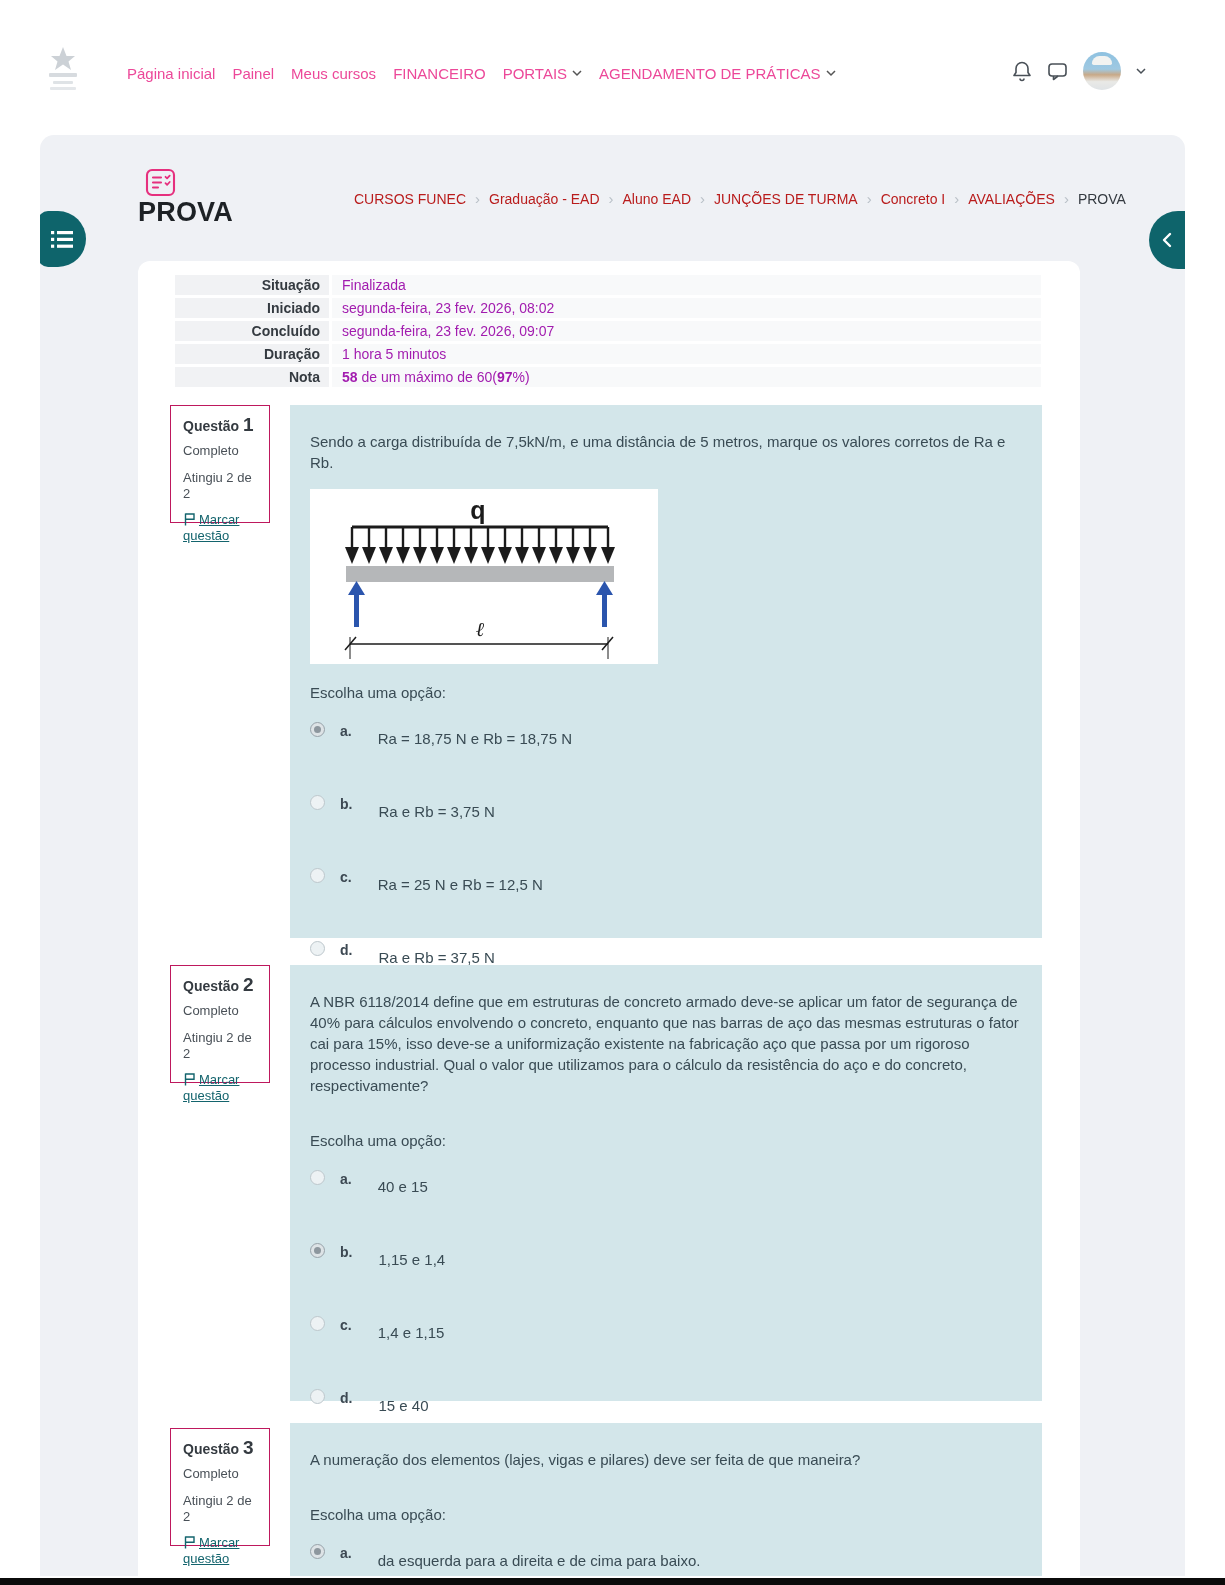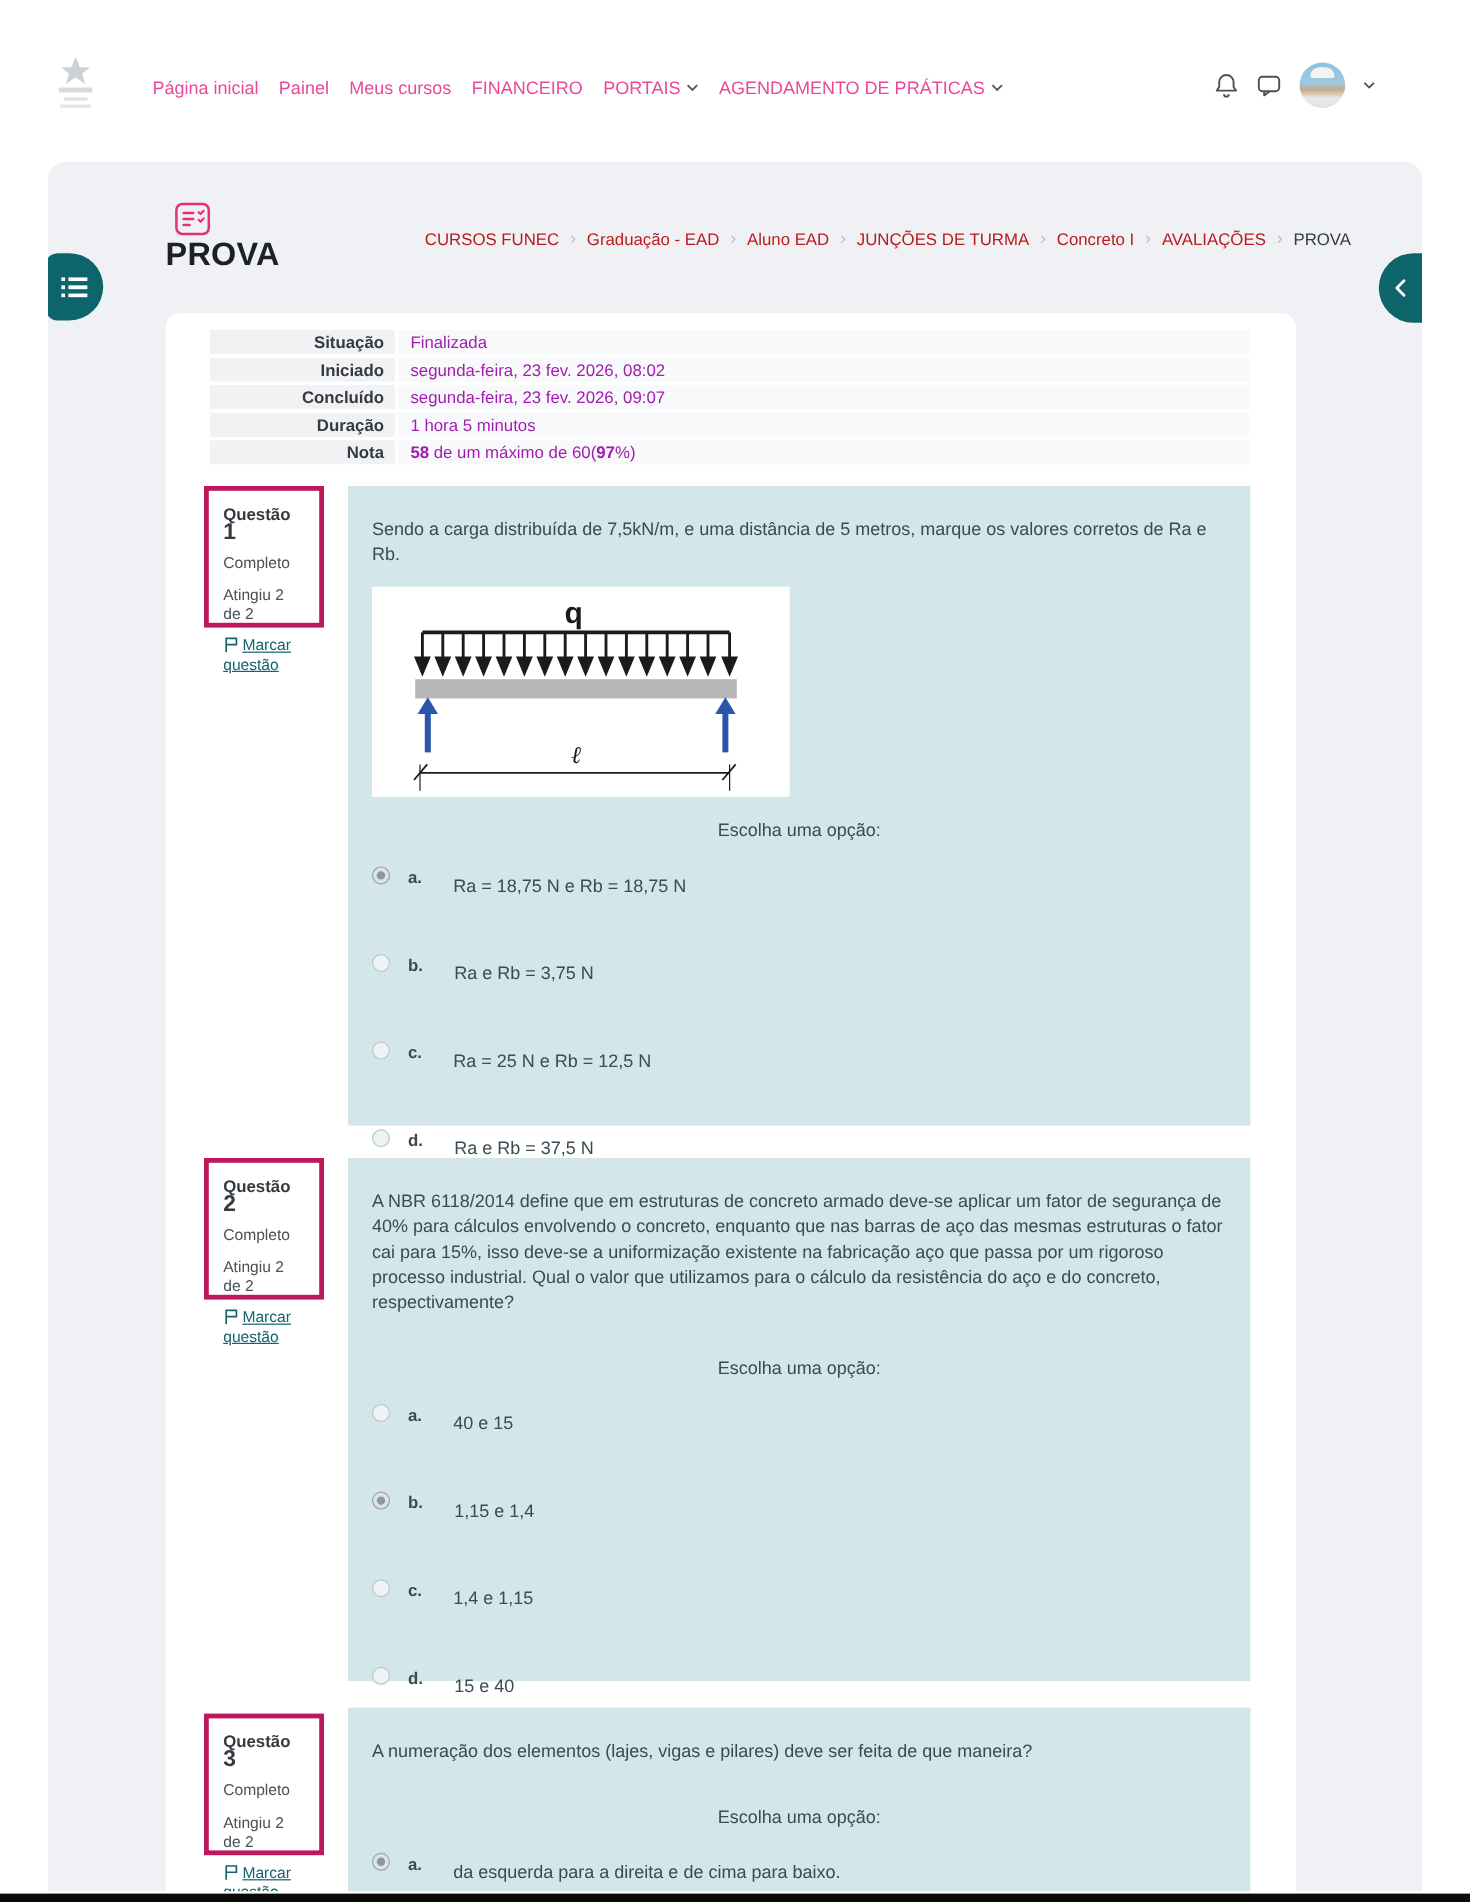--- a/index.html
+++ b/index.html
@@ -37,35 +37,35 @@
   .card { position:absolute; left:98px; top:126px; width:942px; height:1315px; background:#fff; border-radius:12px 12px 0 0; }
 
   
   .summary { position:absolute; left:37px; top:14px; width:866px; font-size:14px; }
   .srow { display:flex; margin-bottom:3px; height:20px; line-height:20px; }
   .slabel { width:154px; text-align:right; font-weight:700; color:#343a40; padding-right:9px; background:#f1f2f4; }
   .svalue { flex:1; color:#a21caf; padding-left:10px; margin-left:3px; background:#f8f9fa; }
   .svalue b { font-weight:700; }
 
   
-  .qinfo { position:absolute; left:32px; width:100px; height:118px; background:#fff; border:4px solid #be185d;
+  .qinfo { position:absolute; left:32px; width:100px; height:118px; background:#fff; border:1px solid #be185d;
            padding:11px 12px; font-size:13px; color:#495057; line-height:16px; }
   .qno { font-size:14px; font-weight:700; color:#343a40; }
   .qnum { font-size:19px; }
   .qstate { margin-top:9px; }
   .qgrade { margin-top:11px; }
   .qflag { display:block; margin-top:10px; color:#13646d; cursor:pointer; text-decoration:none; }
   .qflag svg { vertical-align:-2px; margin-right:3px; }
   .qflag span { text-decoration:underline; }
 
   
   .qcontent { position:absolute; left:152px; width:752px; background:#d3e6ea; border-radius:0;
               padding:26px 20px; color:#394b54; font-size:15px; line-height:21px; }
   .qimage { width:348px; height:175px; background:#fff; margin-top:16px; }
-  .prompt { margin-top:34px; margin-bottom:16px;text-align:center; }
+  .prompt { margin-top:34px; margin-bottom:16px; }
   .qcontent.q1 .prompt { margin-top:18px; }
   .option { display:flex; align-items:flex-start; margin-bottom:43px; }
   .option:last-child { margin-bottom:0; }
   .radio { width:15px; height:15px; border-radius:50%; background:#edf2f4; border:1px solid #bdc7cc; margin-top:3px; flex:none; position:relative; }
   .radio.selected { background:#dde3e6; border-color:#97a2a9; }
   .radio.selected::after { content:""; position:absolute; inset:3px; border-radius:50%; background:#8d979e; }
   .letter { font-weight:700; font-size:14px; margin:2px 0 0 15px; color:#3c4852; }
   .otext { margin:9px 0 0 26px; }
 
   .bottombar { position:absolute; left:0; top:1578px; width:1225px; height:7px; background:#0b0b0b; }

